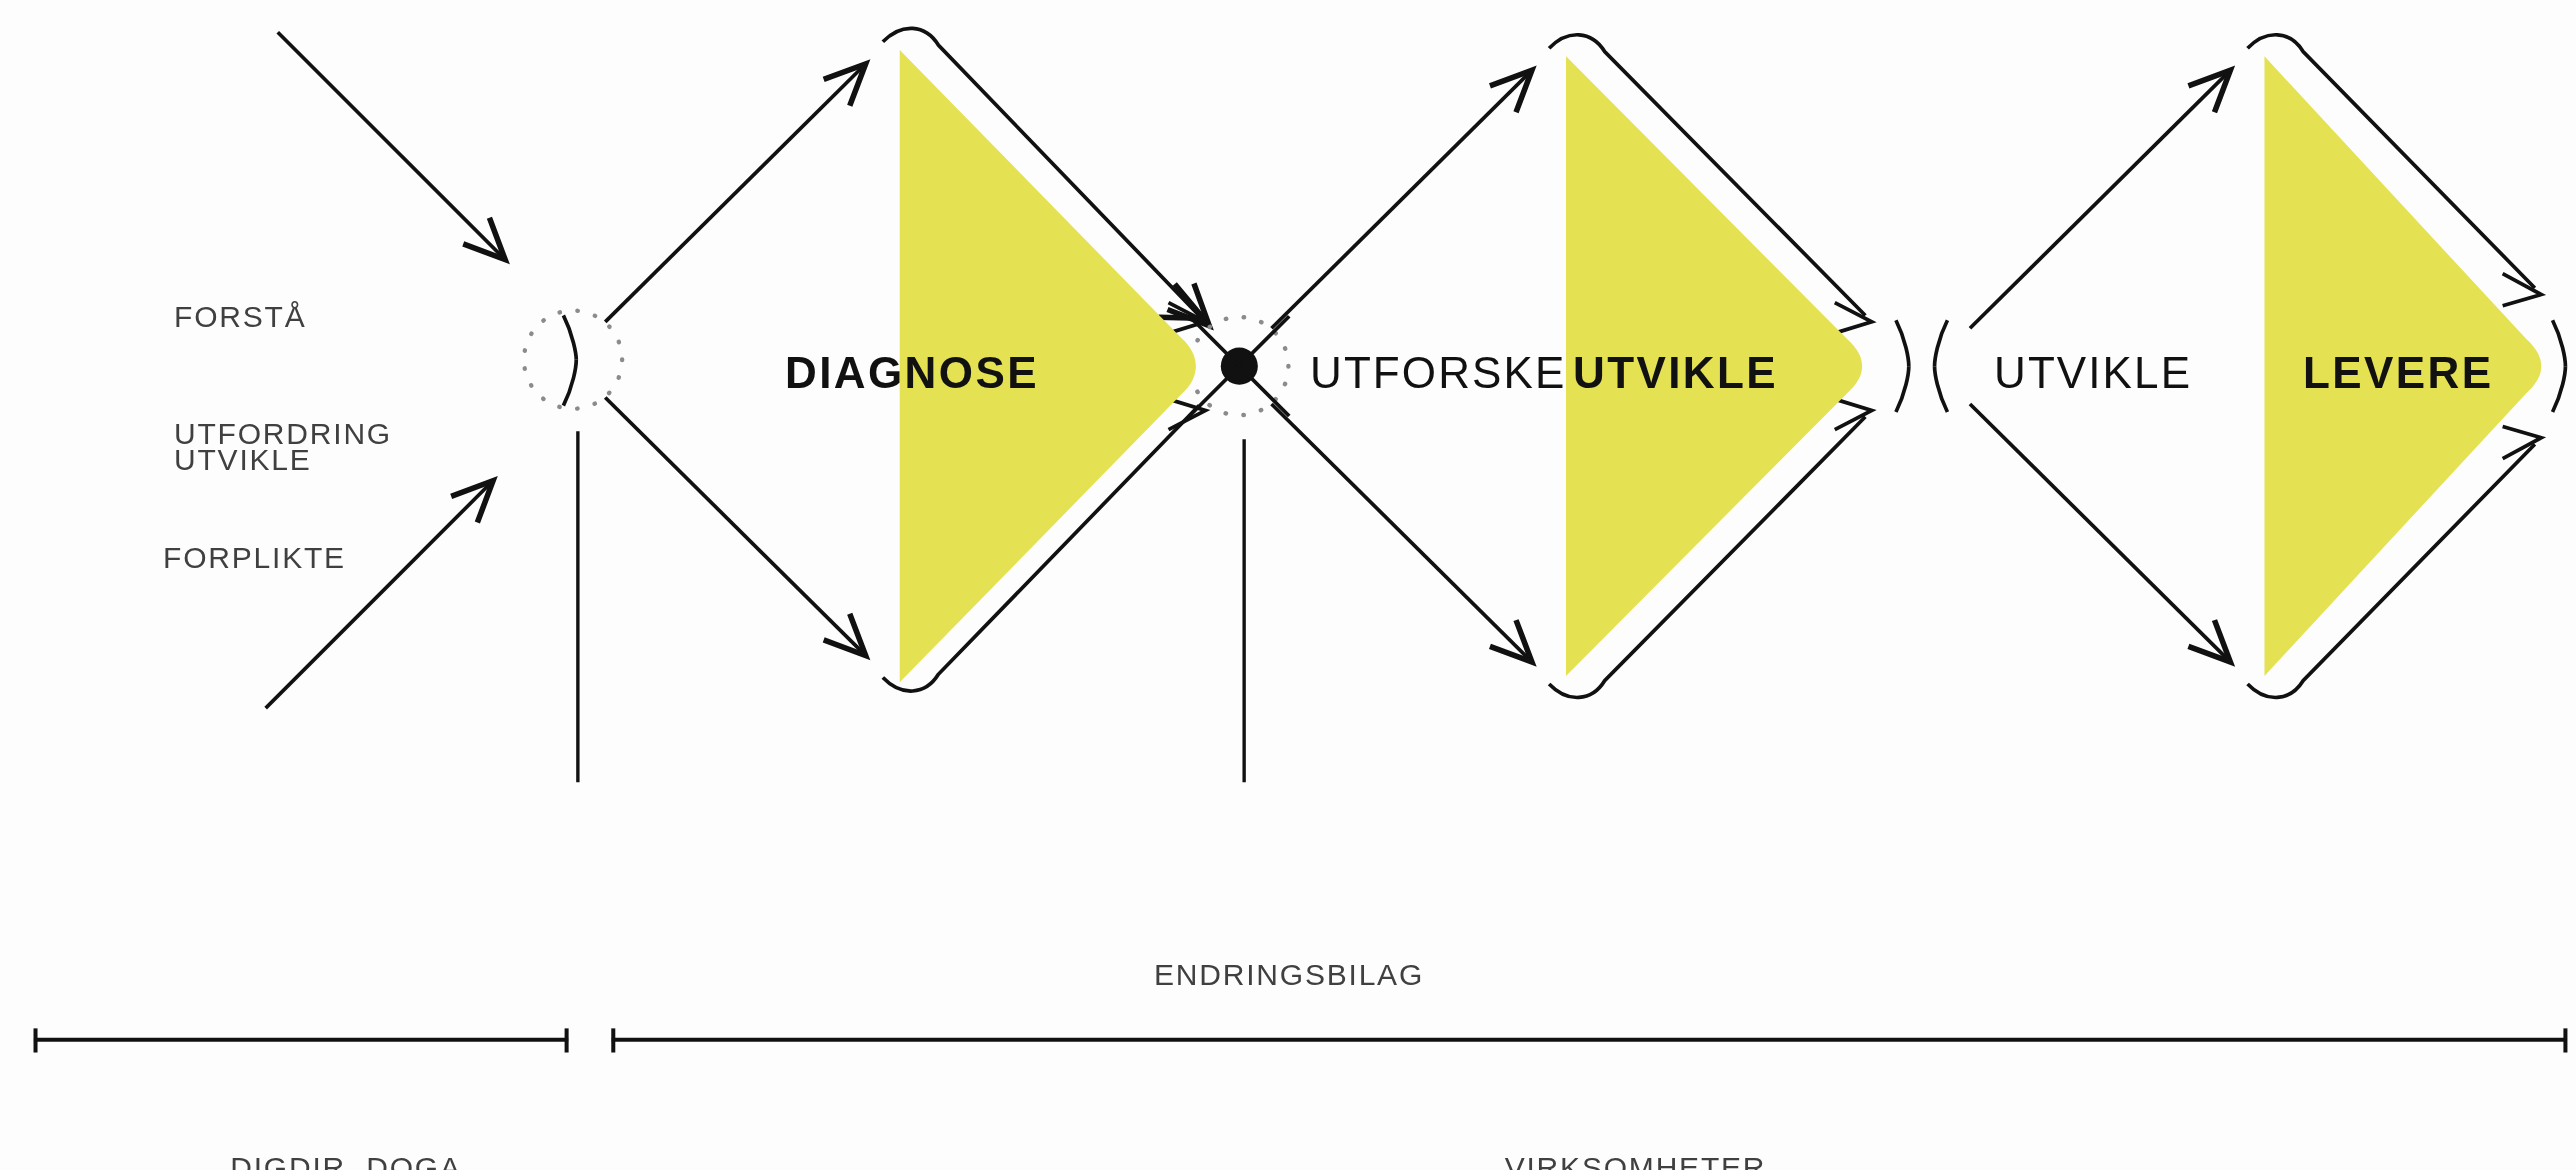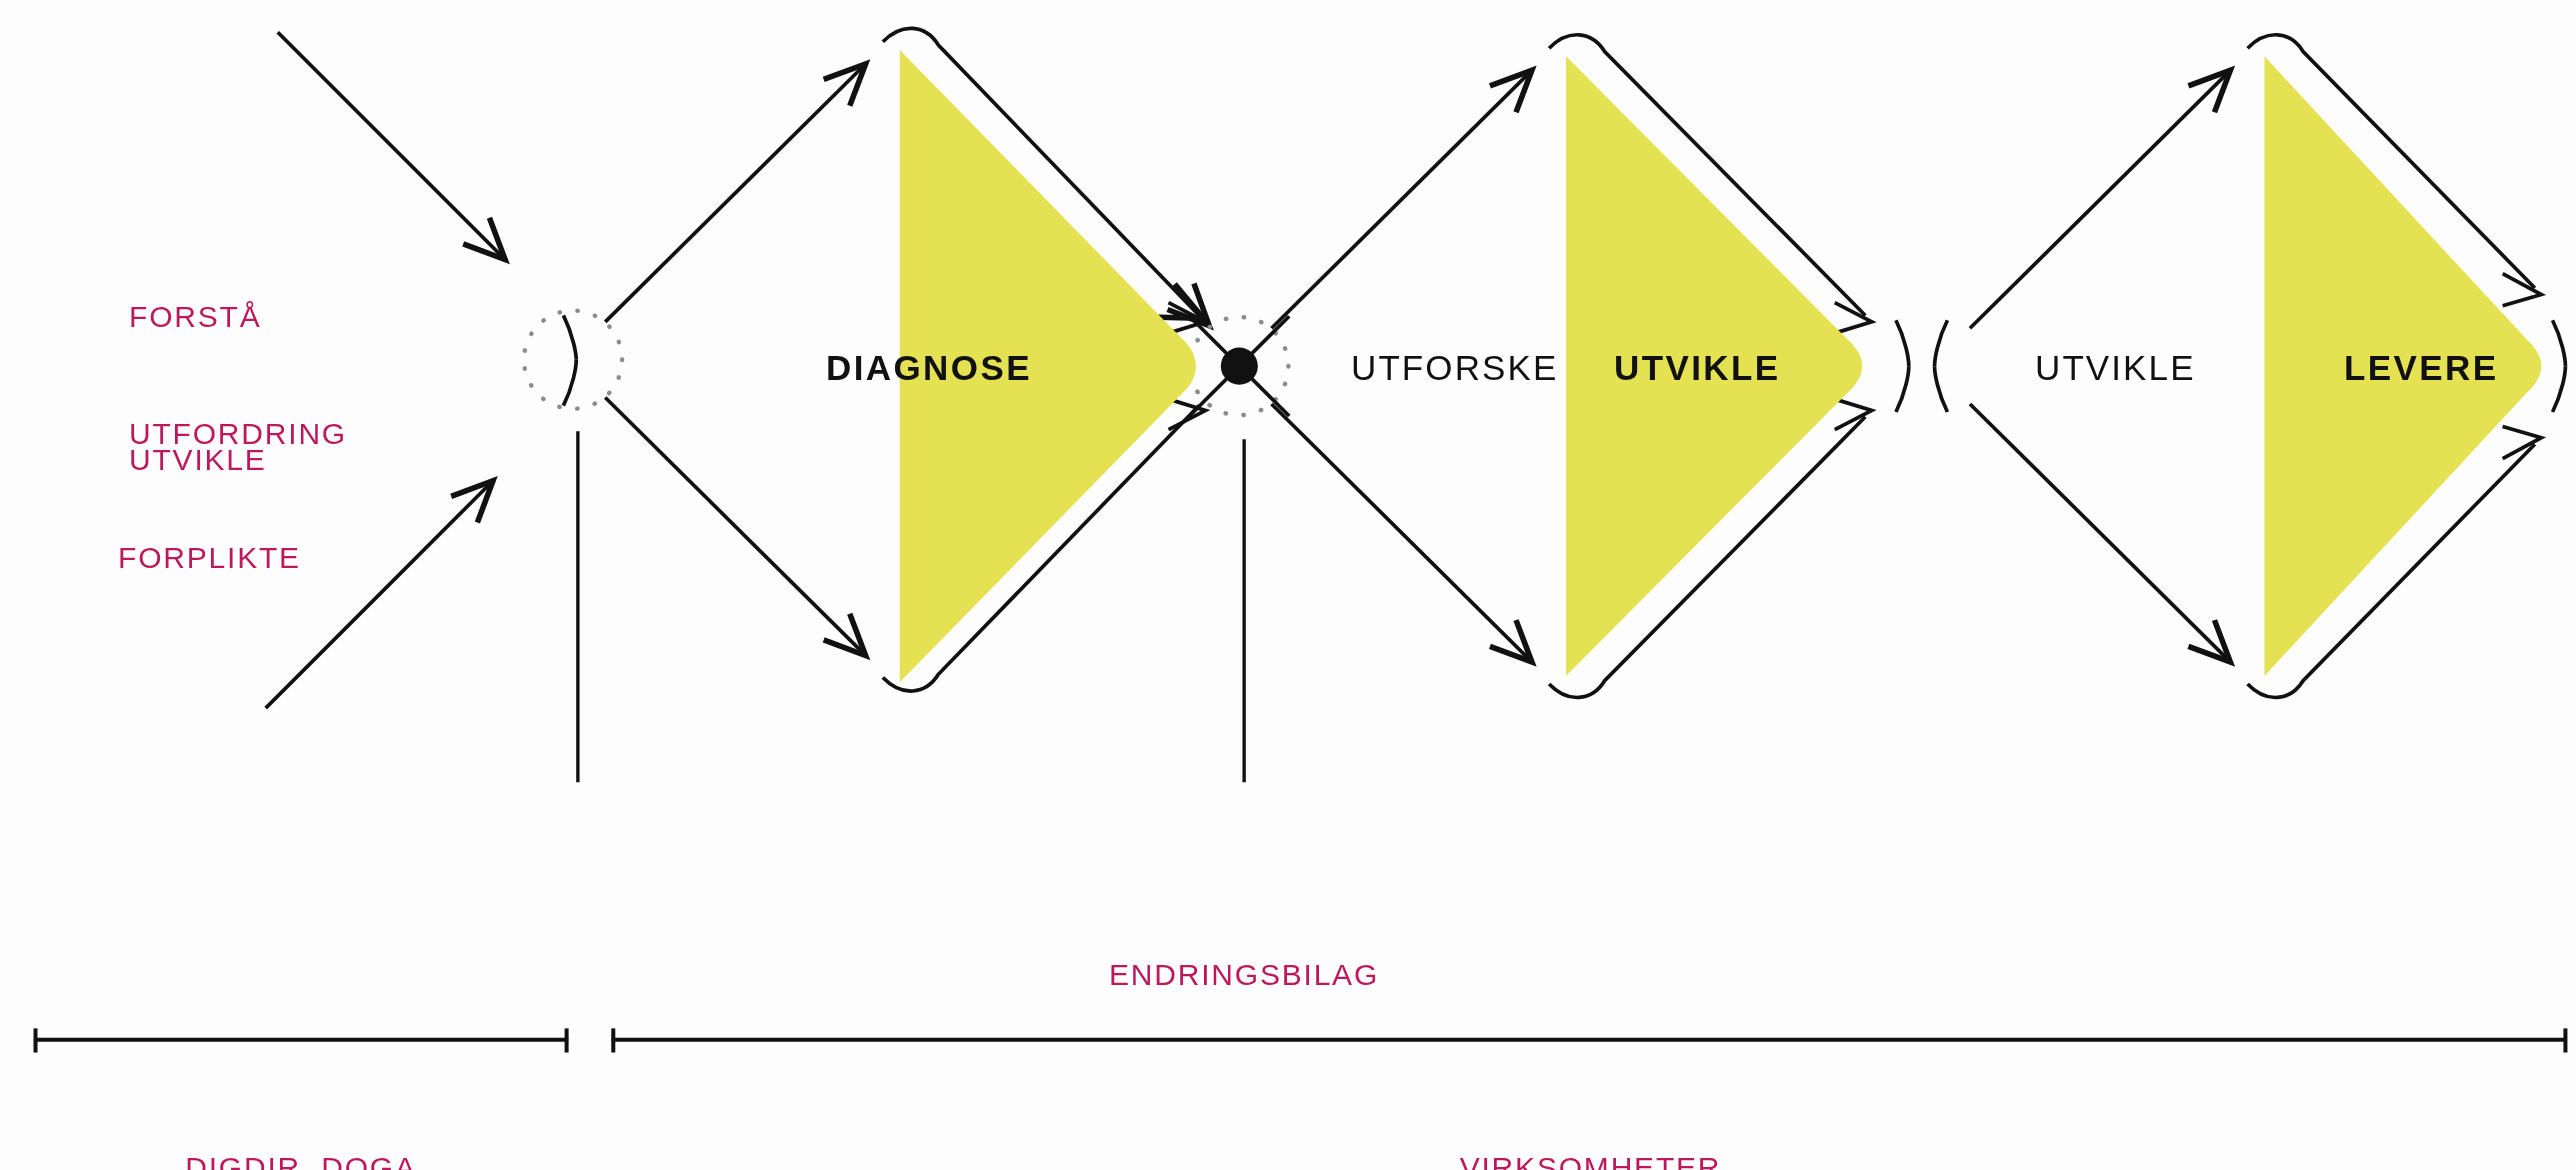--- a/index.html
+++ b/index.html
@@ -3,25 +3,25 @@
 <meta charset="utf-8">
 <style>
   html,body{margin:0;padding:0;background:#fdfdfd;}
   body{
     font-family:"Liberation Sans", sans-serif;
     width:2576px;height:1170px;position:relative;overflow:hidden;
     -webkit-font-smoothing:antialiased;
   }
   #stage{position:absolute;left:0;top:0;width:2576px;height:1170px;}
   svg.layer{position:absolute;left:0;top:0;width:2576px;height:1170px;overflow:visible;}
-  .lbl{position:absolute;white-space:pre;color:#be185d;line-height:1.30;}
+  .lbl{position:absolute;white-space:pre;color:#404040;line-height:1.30;margin-left:45px;}
   .lbl-left{font-size:30px;letter-spacing:1.8px;}
   .lbl-leader{font-size:30px;letter-spacing:1.8px;text-align:center;}
   .lbl-bracket{font-size:30px;letter-spacing:1.8px;text-align:center;}
-  .stage-label{position:absolute;font-size:35px;letter-spacing:2.1px;color:#111;white-space:pre;margin-left:41px;}
+  .stage-label{position:absolute;font-size:44px;letter-spacing:2.1px;color:#111;white-space:pre;}
   .stage-label.bold{font-weight:bold;letter-spacing:2.4px;}
 </style>
 </head>
 <body>
 
 <div id="stage">
 
   <svg class="layer" viewBox="0 0 3201 1454">
     <defs>
       <marker id="ah" markerWidth="14" markerHeight="14" refX="11.2" refY="6" orient="auto" markerUnits="strokeWidth">

